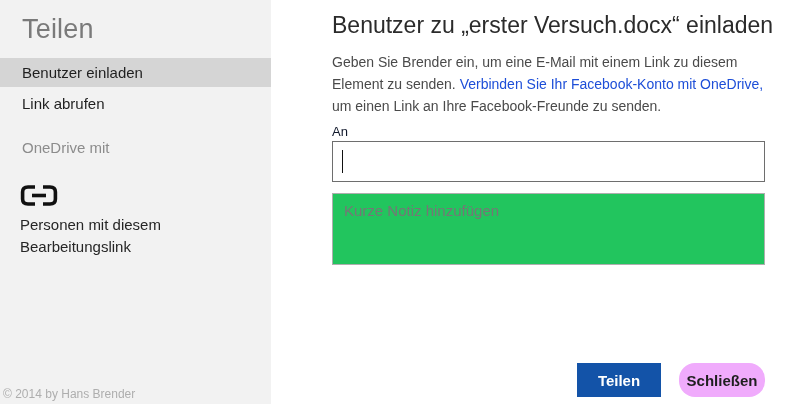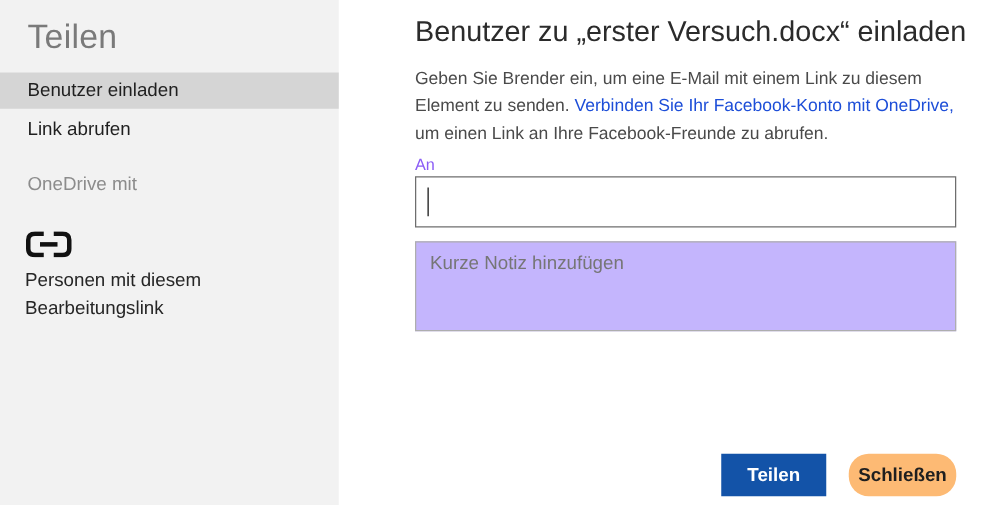--- a/index.html
+++ b/index.html
@@ -53,21 +53,21 @@
     white-space:nowrap;
   }
   .desc {
     position:absolute; left:0; top:51px; width:450px;
     font-size:14px; line-height:22px; color:#4a4a4a;
   }
   .desc a { color:#1d4ed8; text-decoration:none; cursor:pointer; }
 
   .to-label {
     position:absolute; left:0; top:124px;
-    font-size:13px; color:#8b5cf6;
+    font-size:13px; color:#0f172a;
   }
   .to-wrap {
     position:absolute; left:0; top:141px;
     width:433px; height:41px;
     border:1px solid #6e6e6e; background:#fff;
   }
   .to-input {
     width:100%; height:100%;
     border:none; outline:none;
     padding:0 10px 0 13px;
@@ -80,42 +80,42 @@
     pointer-events:none;
   }
 
   .note {
     position:absolute; left:0; top:193px;
     width:433px; height:72px;
     border:1px solid #aeaeae;
     padding:8px 11px;
     font-family:"Liberation Sans", sans-serif;
     font-size:15px; color:#333;
-    resize:none; outline:none; background:#c4b5fd;
+    resize:none; outline:none; background:#22c55e;
   }
   .note::placeholder { color:#767676; opacity:1; }
 
   .perm-link {
     position:absolute; left:0; top:276px;
     font-size:15px; color:#1464c8; cursor:pointer;
     white-space:nowrap;
   }
 
   .btn-row {
     position:absolute; left:0; top:363px; width:433px;
     display:flex; justify-content:flex-end; gap:18px;
   }
   .btn {
     height:34px; border:none; cursor:pointer;
     display:flex; align-items:center; justify-content:center;
     font-family:"Liberation Sans", sans-serif;
     font-size:15px; font-weight:700;
   }
   .btn-share { width:84px; background:#1353a8; color:#ffffff; }
-  .btn-close { width:86px; background:#fdba74; color:#1f1f1f;border-radius:16px; }
+  .btn-close { width:86px; background:#f0abfc; color:#1f1f1f;border-radius:16px; }
 </style>
 </head>
 <body>
 
 <div class="sidebar">
   <div class="sidebar-title">Teilen</div>
 
   <div class="nav-item selected">
     <span>Benutzer einladen</span>
   </div>
@@ -129,27 +129,28 @@
     <span>
       <svg width="38" height="21" viewBox="0 0 38 21" aria-hidden="true">
         <path d="M15 2 H8 Q2.6 2 2.6 7 V14 Q2.6 19 8 19 H15" fill="none" stroke="#111" stroke-width="3.6"></path>
         <path d="M23 2 H30 Q35.4 2 35.4 7 V14 Q35.4 19 30 19 H23" fill="none" stroke="#111" stroke-width="3.6"></path>
         <rect x="12" y="8.7" width="14" height="3.6" fill="#111"></rect>
       </svg>
     </span>
     <div class="shared-label">Personen mit diesem Bearbeitungslink</div>
   </div>
 
+  <div class="copyright">© 2014 by Hans Brender</div>
 </div>
 
 <div class="main">
 
   <div class="main-title">Benutzer zu „erster Versuch.docx“ einladen</div>
 
-  <div class="desc"><span>Geben Sie Brender ein, um eine E-Mail mit einem Link zu diesem Element zu senden. </span><a>Verbinden Sie Ihr Facebook-Konto mit OneDrive,</a><span> um einen Link an Ihre Facebook-Freunde zu abrufen.</span></div>
+  <div class="desc"><span>Geben Sie Brender ein, um eine E-Mail mit einem Link zu diesem Element zu senden. </span><a>Verbinden Sie Ihr Facebook-Konto mit OneDrive,</a><span> um einen Link an Ihre Facebook-Freunde zu senden.</span></div>
 
   <div class="to-label">An</div>
 
   <div class="to-wrap">
     <input class="to-input" type="text" aria-label="An" value="" style="">
     <div class="caret"></div>
   </div>
 
   <textarea class="note" placeholder="Kurze Notiz hinzufügen" style=""></textarea>
 

